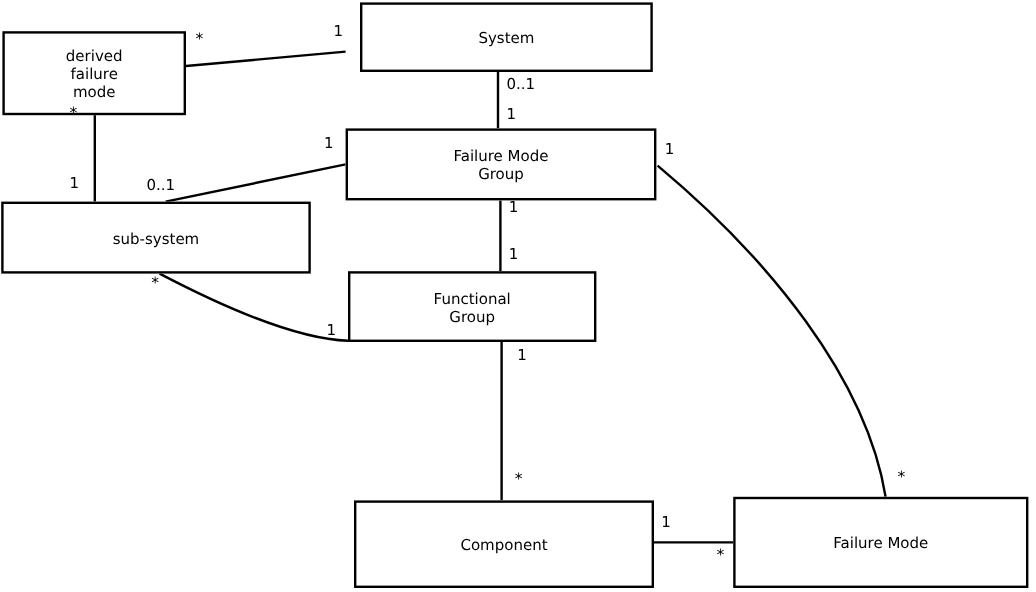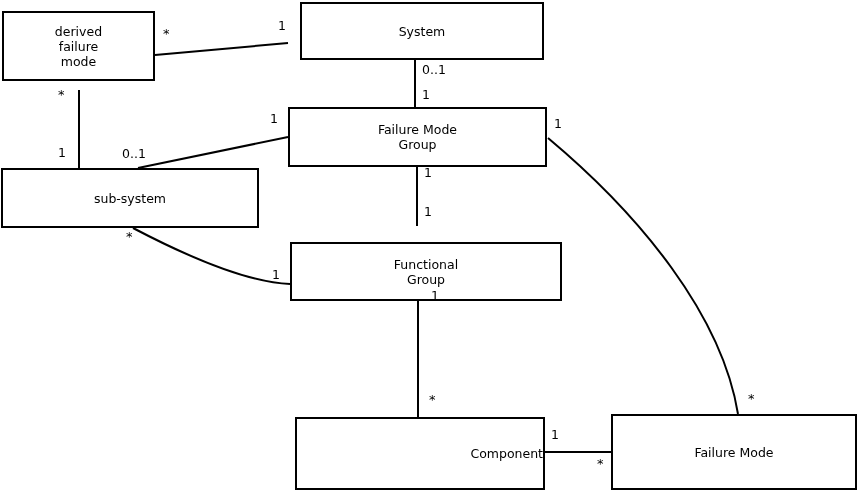--- a/index.html
+++ b/index.html
@@ -63,40 +63,40 @@
       <path d="M 415 60 L 415 107" stroke="#000000" stroke-width="2" fill="none"></path>
       <path d="M 138 168 L 288 137" stroke="#000000" stroke-width="2" fill="none"></path>
       <path d="M 417 167 L 417 226" stroke="#000000" stroke-width="2" fill="none"></path>
       <path d="M 133 228 Q 236 282 290 284" stroke="#000000" stroke-width="2" fill="none"></path>
       <path d="M 418 285 L 418 417" stroke="#000000" stroke-width="2" fill="none"></path>
       <path d="M 545 452 L 611 452" stroke="#000000" stroke-width="2" fill="none"></path>
       <path d="M 548 138 C 640 215 722 315 738 414" stroke="#000000" stroke-width="2" fill="none"></path>
     </svg>
 
   <div id="nodes-layer">
-      <div class="uml-box" style="left: 2px; top: 11px; width: 153px; height: 70px;">
+      <div class="uml-box" style="left: 2px; top: 26px; width: 153px; height: 70px;">
         <div class="box-label">derived
 failure
 mode</div>
       </div>
       <div class="uml-box" style="left: 300px; top: 2px; width: 244px; height: 58px;">
         <div class="box-label">System</div>
       </div>
       <div class="uml-box" style="left: 288px; top: 107px; width: 259px; height: 60px;">
         <div class="box-label">Failure Mode
 Group</div>
       </div>
       <div class="uml-box" style="left: 1px; top: 168px; width: 258px; height: 60px; align-items: center;">
         <div class="box-label">sub-system</div>
       </div>
-      <div class="uml-box" style="left: 290px; top: 226px; width: 272px; height: 59px; margin-top: 16px;">
+      <div class="uml-box" style="left: 290px; top: 226px; width: 207px; height: 59px;">
         <div class="box-label">Functional
 Group</div>
       </div>
-      <div class="uml-box" style="left: 295px; top: 417px; width: 250px; height: 73px; justify-content: flex-end;">
+      <div class="uml-box" style="left: 295px; top: 417px; width: 250px; height: 73px;">
         <div class="box-label">Component</div>
       </div>
       <div class="uml-box" style="left: 611px; top: 414px; width: 246px; height: 76px;">
         <div class="box-label">Failure Mode</div>
       </div>
     </div>
 
   <div id="mult-layer">
       <div class="mult star" style="left: 163px; top: 27px;">*</div>
       <div class="mult" style="left: 278px; top: 19px;">1</div>

